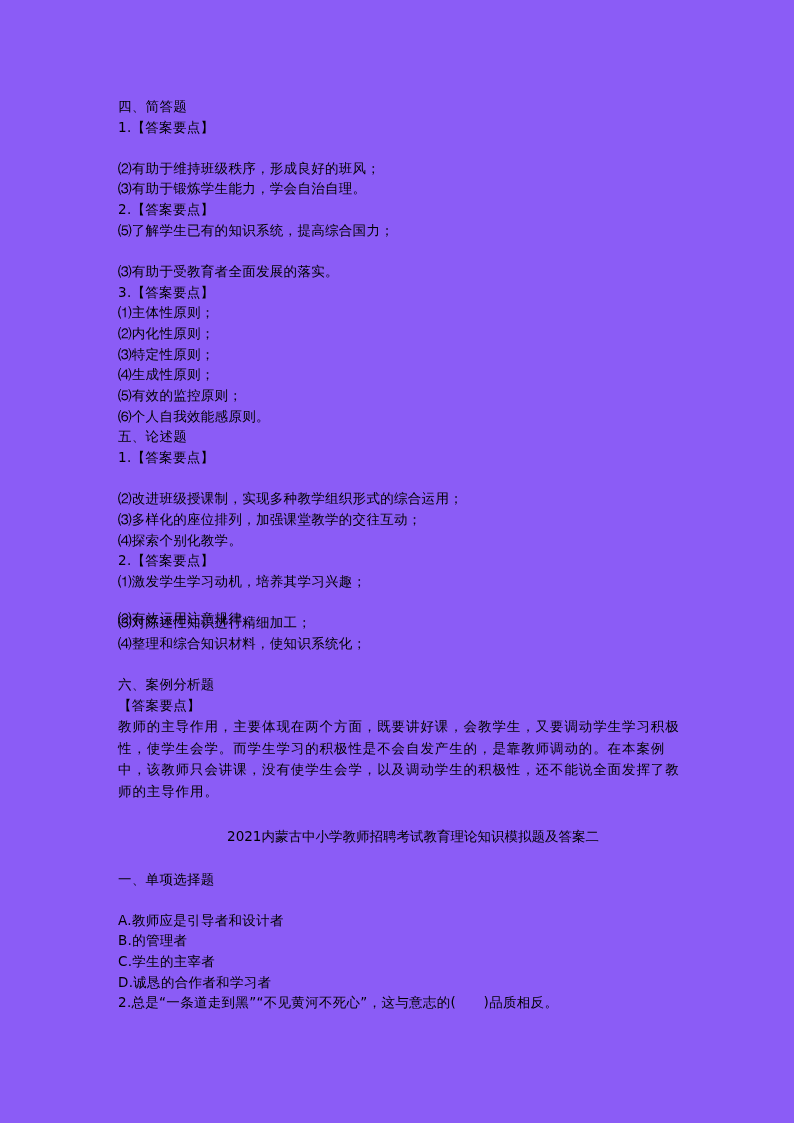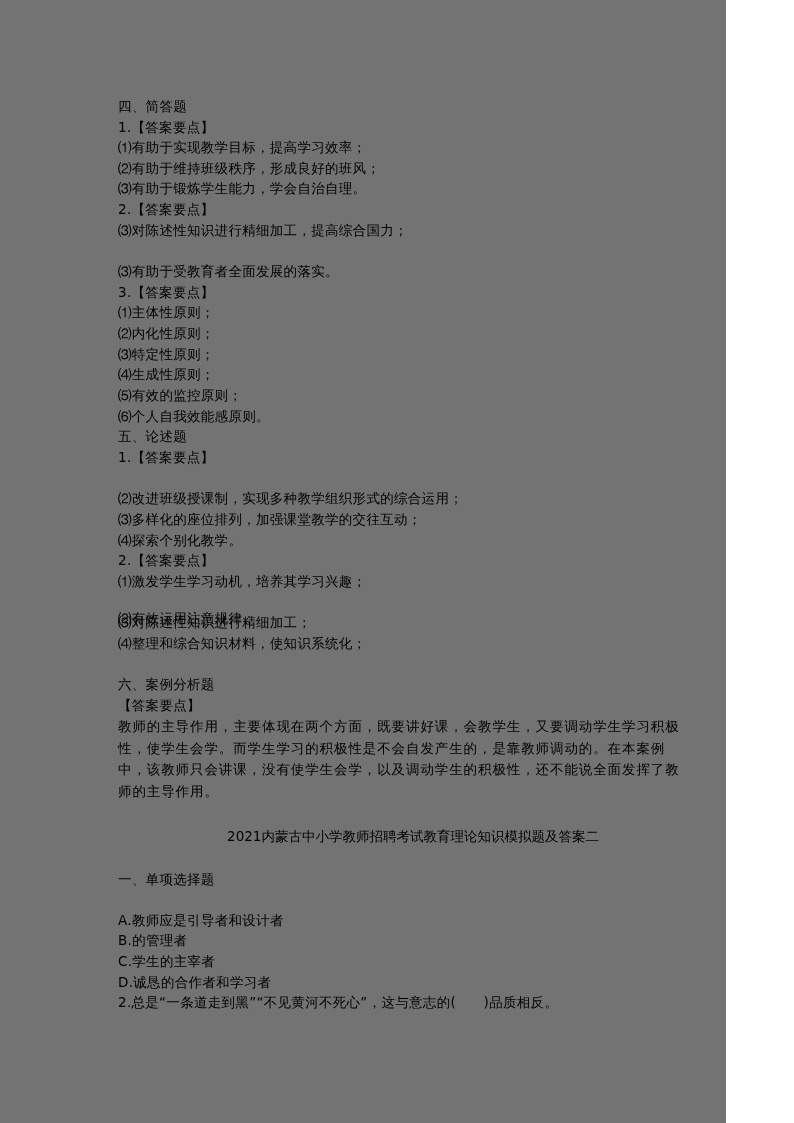--- a/index.html
+++ b/index.html
@@ -1,34 +1,33 @@
 <!DOCTYPE html>
 <html><head>
 <meta charset="utf-8">
 <style>
   html, body { margin: 0; padding: 0; background: #ffffff; }
   body { width: 794px; height: 1123px; position: relative; overflow: hidden;
          font-family: "DejaVu Sans", "Liberation Sans", sans-serif; color: #000; }
-  .page { position: absolute; left: 0; top: 0; width: 726px; height: 1123px; background: #737373; }
+  .page { position: absolute; left: 0; top: 0; width: 794px; height: 1123px; background: #8b5cf6; }
   .line { position: absolute; left: 118px; font-size: 13.5px; line-height: 20px; white-space: nowrap; letter-spacing: 0.3px; }
   .para { position: absolute; left: 118px; width: 565px; font-size: 13.5px; line-height: 21.5px; letter-spacing: 0.9px; }
   .title { position: absolute; left: 16px; width: 794px; text-align: center; font-size: 13.5px; line-height: 20px; }
 </style>
 </head>
 <body>
 
 <div class="page">
 
   <div class="line" style="top:96px">四、简答题</div>
   <div class="line" style="top:117px">1.【答案要点】</div>
-  <div class="line" style="top:137px">⑴有助于实现教学目标，提高学习效率；</div>
   <div class="line" style="top:158px">⑵有助于维持班级秩序，形成良好的班风；</div>
   <div class="line" style="top:178px">⑶有助于锻炼学生能力，学会自治自理。</div>
   <div class="line" style="top:199px">2.【答案要点】</div>
-  <div class="line" style="top:220px">⑶对陈述性知识进行精细加工，提高综合国力；</div>
+  <div class="line" style="top:220px">⑸了解学生已有的知识系统，提高综合国力；</div>
   <div class="line" style="top:261px">⑶有助于受教育者全面发展的落实。</div>
   <div class="line" style="top:282px">3.【答案要点】</div>
   <div class="line" style="top:302px">⑴主体性原则；</div>
   <div class="line" style="top:323px">⑵内化性原则；</div>
   <div class="line" style="top:344px">⑶特定性原则；</div>
   <div class="line" style="top:364px">⑷生成性原则；</div>
   <div class="line" style="top:385px">⑸有效的监控原则；</div>
   <div class="line" style="top:406px">⑹个人自我效能感原则。</div>
 
   <div class="line" style="top:426px">五、论述题</div>

